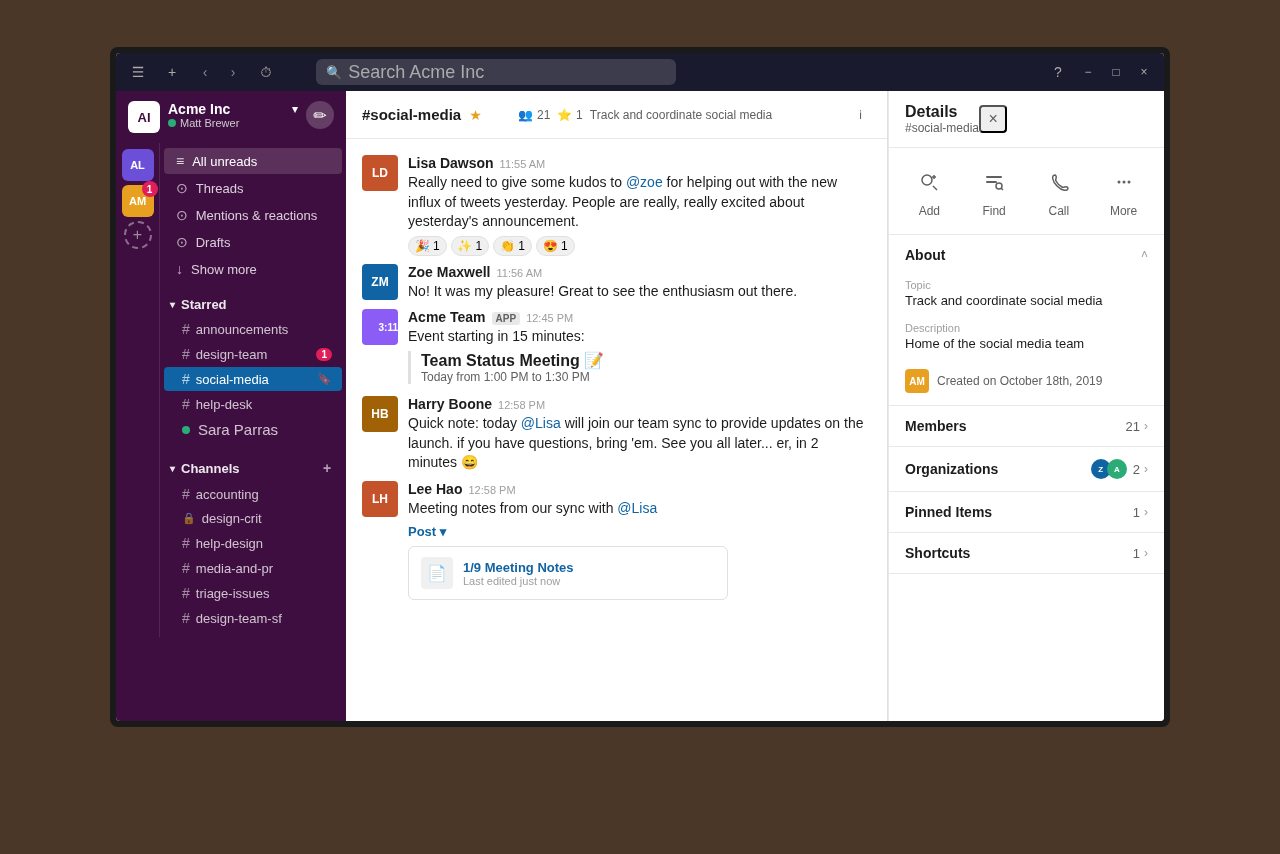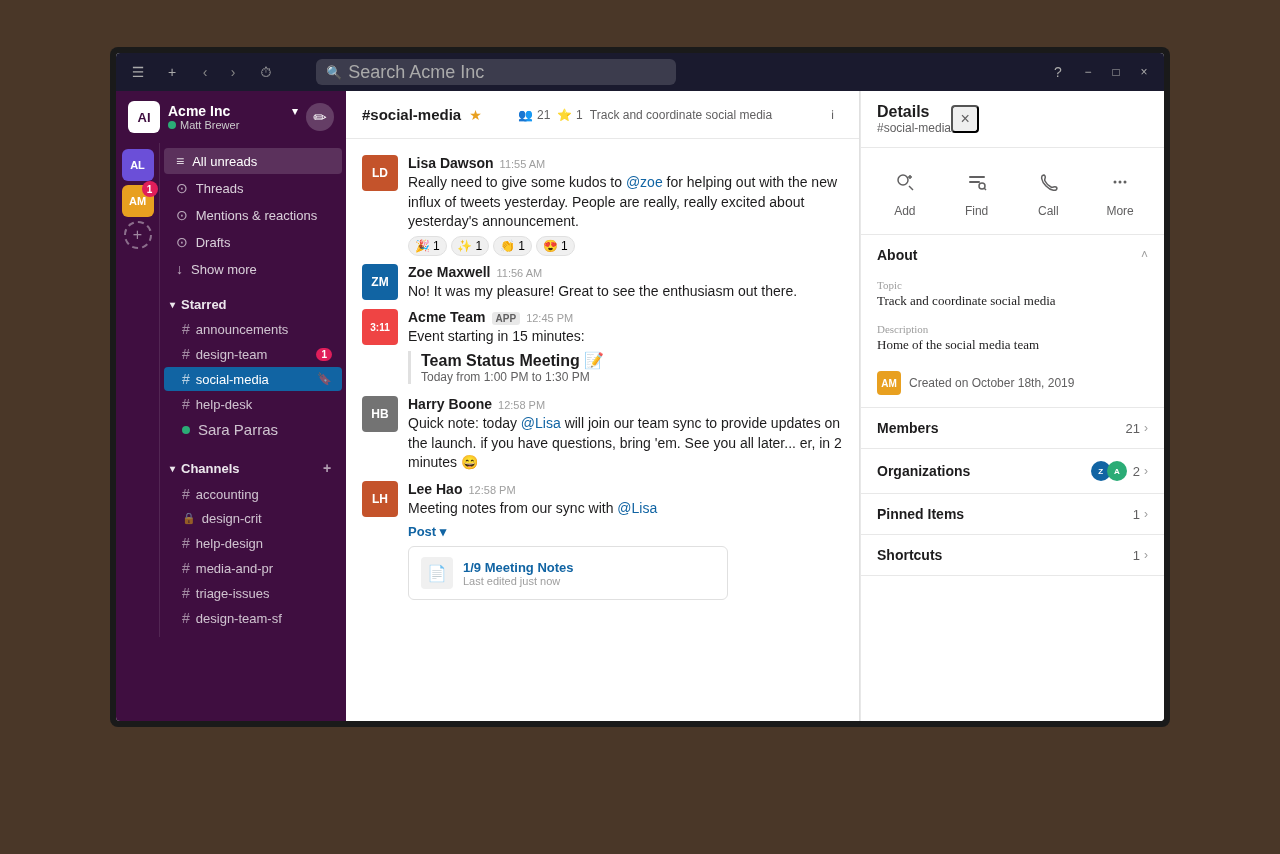--- a/index.html
+++ b/index.html
@@ -122,21 +122,21 @@
       flex-direction: column;
       overflow-y: auto;
       flex-shrink: 0;
     }
 
     .sidebar::-webkit-scrollbar { width: 4px; }
     .sidebar::-webkit-scrollbar-thumb { background: rgba(255,255,255,0.2); }
 
     .workspace-header {
       display: flex;
-      align-items: center;
+      align-items: flex-start;
       padding: 10px 12px;
       gap: 8px;
       cursor: pointer;
     }
 
     .workspace-avatar {
       width: 32px; height: 32px;
       background: #fff;
       border-radius: 6px;
       display: flex; align-items: center; justify-content: center;
@@ -348,22 +348,22 @@
     .msg-avatar {
       width: 36px; height: 36px;
       border-radius: 4px;
       flex-shrink: 0;
       display: flex; align-items: center; justify-content: center;
       font-weight: 700; font-size: 12px; color: #fff;
     }
 
     .msg-avatar.lisa { background: #C4532B; }
     .msg-avatar.zoe { background: #1164A3; }
-    .msg-avatar.acme { background: #ef4444; font-size: 10px; }
-    .msg-avatar.harry { background: #737373; }
+    .msg-avatar.acme { background: #8b5cf6; font-size: 10px; justify-content: flex-end; }
+    .msg-avatar.harry { background: #a16207; }
     .msg-avatar.lee { background: #C4532B; }
 
     .msg-content { flex: 1; }
 
     .msg-header {
       display: flex; align-items: baseline; gap: 6px; margin-bottom: 2px;
     }
 
     .msg-author {
       font-size: 14px; font-weight: 700; color: #1d1c1d;
@@ -439,21 +439,21 @@
     .attachment-name {
       font-size: 13px; font-weight: 600; color: #1164A3;
     }
 
     .attachment-meta {
       font-size: 11px; color: #9e9e9e;
     }
 
     
     .details-panel {
-      width: 304px;
+      width: 276px;
       background: #fff;
       border-left: 1px solid #e8e8e8;
       display: flex;
       flex-direction: column;
       overflow: hidden;
       flex-shrink: 0;
     }
 
     .details-header {
       display: flex; align-items: center;
@@ -524,21 +524,20 @@
     .details-section-count {
       font-size: 13px; color: #616061; margin-right: 4px;
     }
 
     .details-chevron {
       font-size: 12px; color: #9e9e9e;
     }
 
     .details-field {
       padding: 4px 16px 10px;
-      font-family: Liberation Serif, serif;
     }
 
     .details-field-label {
       font-size: 11px; color: #9e9e9e; margin-bottom: 2px;
     }
 
     .details-field-value {
       font-size: 13px; color: #1d1c1d;
     }
 

